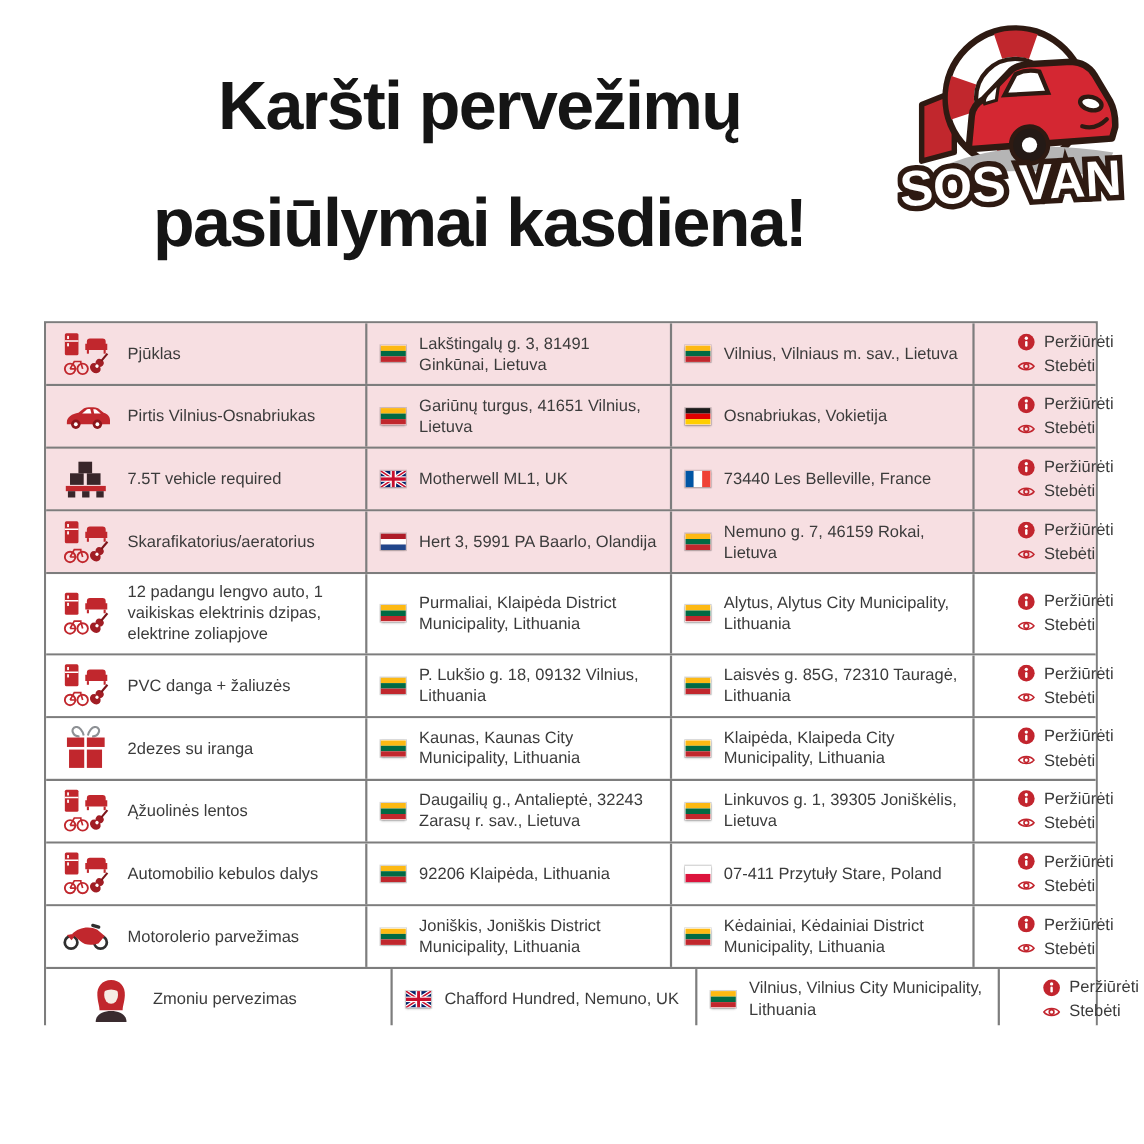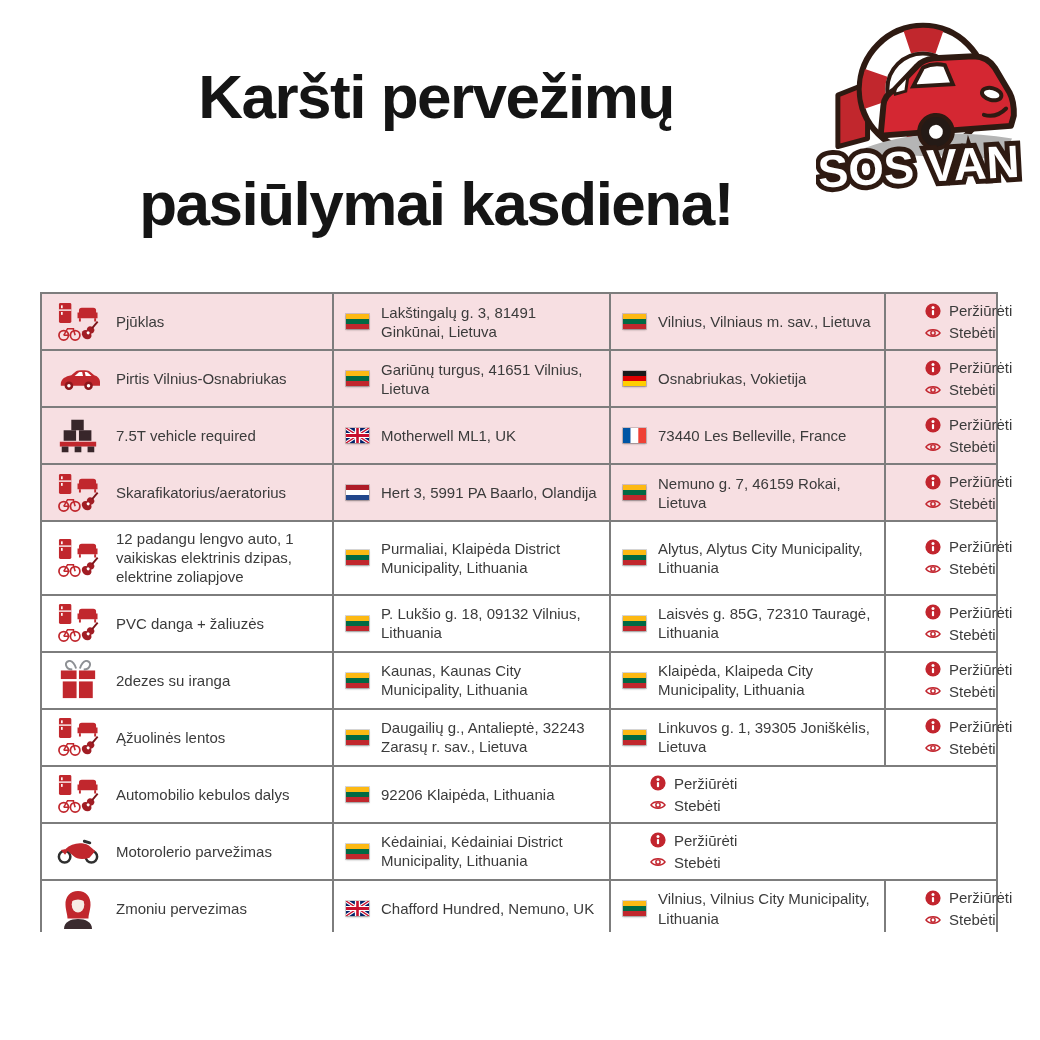--- a/index.html
+++ b/index.html
@@ -19,21 +19,21 @@
          font-size:62px;font-weight:bold;color:var(--ink);letter-spacing:-1.5px;line-height:1.72;}
   .title .line{display:block;}
 
   
   .logo{position:absolute;top:8px;right:16px;width:208px;height:188px;}
   .logo svg{width:100%;height:100%;display:block;}
 
   
   .offers{position:absolute;top:292px;left:40px;width:958px;border:2px solid var(--border);}
   .row{display:grid;grid-template-columns:292px 277px 275px 1fr;border-bottom:2px solid var(--border);background:#fff;}
-  .row:last-child{border-bottom:none;}
+  .row:last-child{border-bottom:none;padding-left:23px;}
   .row.pink{background:var(--pink);}
   .cell{display:flex;align-items:center;min-height:50px;padding:7px 10px;border-right:2px solid var(--border);
         font-size:15px;color:var(--text);line-height:1.27;}
   .cell:last-child{border-right:none;}
   .item-cell{gap:15px;padding-left:13px;}
   .icon{width:46px;min-width:46px;display:flex;justify-content:center;align-items:center;}
   .icon svg{width:44px;height:40px;display:block;}
   .loc-cell{gap:12px;padding-left:12px;}
   .flag{width:23px;min-width:23px;height:15px;display:block;
         box-shadow:0 0 0 1px rgba(0,0,0,.15),0 1px 2px rgba(0,0,0,.3);}
@@ -619,20 +619,29 @@
       <div class="cell loc-cell">
         <span class="flag">
             <svg viewBox="0 0 22 15" preserveAspectRatio="none">
               <rect width="22" height="5" fill="#FDB913"></rect>
               <rect y="5" width="22" height="5" fill="#006A44"></rect>
               <rect y="10" width="22" height="5" fill="#C1272D"></rect>
             </svg>
           </span>
         <span class="txt">92206 Klaipėda, Lithuania</span>
       </div>
+      <div class="cell loc-cell">
+        <span class="flag">
+            <svg viewBox="0 0 22 15" preserveAspectRatio="none">
+              <rect width="22" height="7.5" fill="#ffffff"></rect>
+              <rect y="7.5" width="22" height="7.5" fill="#DC143C"></rect>
+            </svg>
+          </span>
+        <span class="txt">07-411 Przytuły Stare, Poland</span>
+      </div>
       <div class="cell actions-cell">
         <a class="action">
           <span class="aicon">
             <svg viewBox="0 0 16 16">
                 <circle cx="8" cy="8" r="7.6" fill="#c2252e"></circle>
                 <circle cx="8" cy="4.5" r="1.5" fill="#fff"></circle>
                 <rect x="6.9" y="6.9" width="2.2" height="5.4" rx="1.1" fill="#fff"></rect>
               </svg>
           </span>
           <span class="txt">Peržiūrėti</span>
@@ -654,20 +663,30 @@
         <span class="icon">
             <svg viewBox="0 0 46 28">
               <circle cx="9" cy="20" r="6" fill="none" stroke="#2f2f2f" stroke-width="2.6"></circle>
               <circle cx="37" cy="20" r="6" fill="none" stroke="#2f2f2f" stroke-width="2.6"></circle>
               <path d="M10 12 c6 -6 16 -8 24 -4 l7 6 -6 7 c-6 2 -13 2 -17 -2 z" fill="#c1272d"></path>
               <path d="M5 13 l9 -1.5 -4.5 6.5 z" fill="#c1272d"></path>
               <rect x="28" y="3" width="9" height="3" rx="1.5" fill="#2f2f2f" transform="rotate(16 32 4.5)"></rect>
             </svg>
           </span>
         <span class="txt">Motorolerio parvežimas</span>
+      </div>
+      <div class="cell loc-cell">
+        <span class="flag">
+            <svg viewBox="0 0 22 15" preserveAspectRatio="none">
+              <rect width="22" height="5" fill="#FDB913"></rect>
+              <rect y="5" width="22" height="5" fill="#006A44"></rect>
+              <rect y="10" width="22" height="5" fill="#C1272D"></rect>
+            </svg>
+          </span>
+        <span class="txt">Joniškis, Joniškis District Municipality, Lithuania</span>
       </div>
       <div class="cell loc-cell">
         <span class="flag">
             <svg viewBox="0 0 22 15" preserveAspectRatio="none">
               <rect width="22" height="5" fill="#FDB913"></rect>
               <rect y="5" width="22" height="5" fill="#006A44"></rect>
               <rect y="10" width="22" height="5" fill="#C1272D"></rect>
             </svg>
           </span>
         <span class="txt">Kėdainiai, Kėdainiai District Municipality, Lithuania</span>

